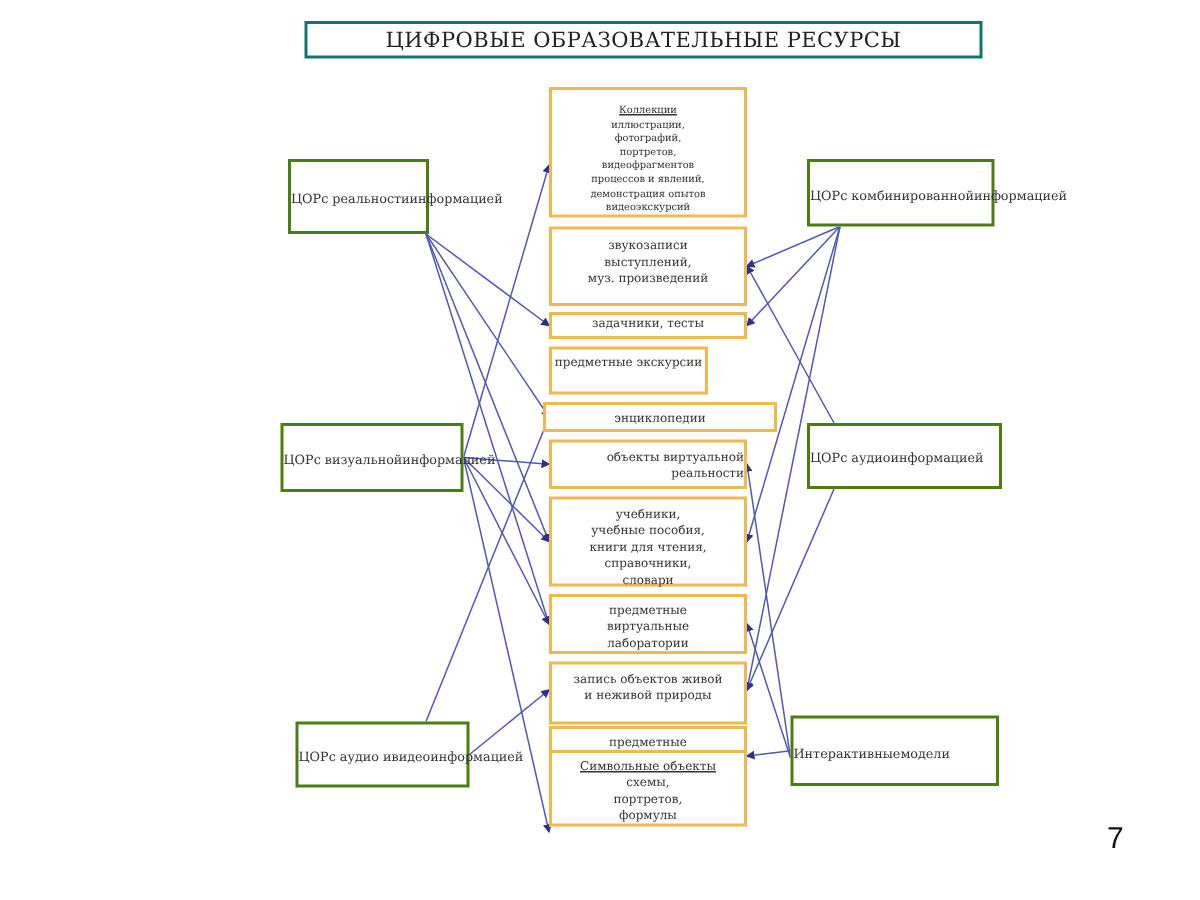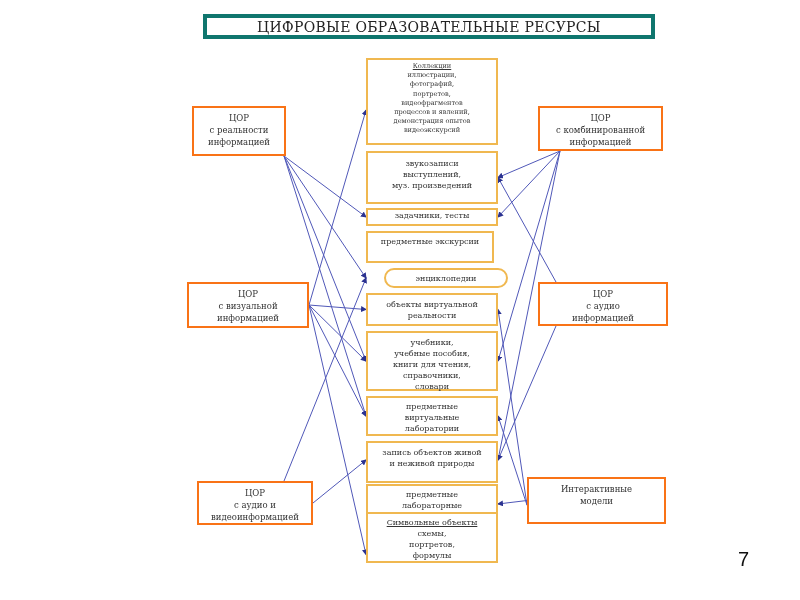--- a/index.html
+++ b/index.html
@@ -1,23 +1,23 @@
 <!DOCTYPE html>
 <html><head>
 <meta charset="utf-8">
 <style>
   html, body { margin:0; padding:0; background:#ffffff; }
   body { width:800px; height:600px; position:relative; overflow:hidden;
          font-family:"DejaVu Serif", "Liberation Serif", serif; color:#333; }
   .title-box { position:absolute; left:203px; top:14px; width:452px; height:25px;
-    border:4px solid #0f766e; box-sizing:border-box; background:#fff;
+    border:2px solid #0f766e; box-sizing:border-box; background:#fff;
     display:flex; align-items:center; justify-content:center;
     font-size:14px; letter-spacing:0.3px; color:#222; }
-  .src { position:absolute; border:2px solid #f97316; box-sizing:border-box; background:#fff;
-    display:flex; flex-direction:column; align-items:center; justify-content:flex-start;
+  .src { position:absolute; border:2px solid #4d7c0f; box-sizing:border-box; background:#fff;
+    display:flex; flex-direction:row; align-items:center; justify-content:flex-start;
     padding-top:4px; font-size:8.5px; line-height:12px; color:#333; text-align:left; z-index:2; }
   .res { position:absolute; border:2px solid #f0b850; box-sizing:border-box; background:#fff;
     display:flex; flex-direction:column; align-items:center; justify-content:flex-start;
     padding-top:3px; font-size:8px; line-height:11px; color:#333; text-align:center; z-index:2; }
   .res.small { font-size:6.6px; line-height:9.2px; padding-top:2px; }
   .res .u { text-decoration:underline; }
   .res span, .src span { display:block; white-space:nowrap; }
   svg.lines { position:absolute; left:0; top:0; z-index:1; }
   .page-num { position:absolute; left:738px; top:548px; font-family:"Liberation Sans", sans-serif;
     font-size:20px; color:#111; }
@@ -80,45 +80,45 @@
 <div class="src" id="src-av" style="left:197px;top:481px;width:116px;height:44px;">
   <span>ЦОР</span>
   <span>с аудио и</span>
   <span>видеоинформацией</span>
 </div>
 <div class="src" id="src-interactive" style="left:527px;top:477px;width:139px;height:47px;">
   <span>Интерактивные</span>
   <span>модели</span>
 </div>
 
-<div class="res small" id="res-collections" style="left:366px;top:58px;width:132px;height:87px;">
+<div class="res small" id="res-collections" style="left:366px;top:58px;width:132px;height:87px;justify-content:flex-end;">
   <span class="u">Коллекции</span>
   <span>иллюстрации,</span>
   <span>фотографий,</span>
   <span>портретов,</span>
   <span>видеофрагментов</span>
   <span>процессов и явлений,</span>
   <span>демонстрация опытов</span>
   <span>видеоэкскурсий</span>
 </div>
 <div class="res" id="res-sound" style="left:366px;top:151px;width:132px;height:53px;padding-top:5px;">
   <span>звукозаписи</span>
   <span>выступлений,</span>
   <span>муз. произведений</span>
 </div>
 <div class="res" id="res-tasks" style="left:366px;top:208px;width:132px;height:18px;padding-top:0;">
   <span>задачники, тесты</span>
 </div>
-<div class="res" id="res-excursions" style="left:366px;top:231px;width:128px;height:32px;">
+<div class="res" id="res-excursions" style="left:366px;top:231px;width:106px;height:32px;">
   <span>предметные экскурсии</span>
 </div>
-<div class="res" id="res-encyclopedias" style="left:384px;top:268px;width:124px;height:20px;padding-top:3px;border-radius:10px;">
+<div class="res" id="res-encyclopedias" style="left:362px;top:268px;width:156px;height:20px;padding-top:3px;">
   <span>энциклопедии</span>
 </div>
-<div class="res" id="res-vr" style="left:366px;top:293px;width:132px;height:33px;padding-top:4px;">
+<div class="res" id="res-vr" style="left:366px;top:293px;width:132px;height:33px;padding-top:4px;align-items:flex-end;">
   <span>объекты виртуальной</span>
   <span>реальности</span>
 </div>
 <div class="res" id="res-textbooks" style="left:366px;top:331px;width:132px;height:60px;padding-top:4px;">
   <span>учебники,</span>
   <span>учебные пособия,</span>
   <span>книги для чтения,</span>
   <span>справочники,</span>
   <span>словари</span>
 </div>
@@ -129,20 +129,20 @@
 </div>
 <div class="res" id="res-nature" style="left:366px;top:441px;width:132px;height:42px;padding-top:4px;">
   <span>запись  объектов живой</span>
   <span>и неживой природы</span>
 </div>
 <div class="res" id="res-practicums" style="left:366px;top:484px;width:132px;height:40px;">
   <span>предметные</span>
   <span>лабораторные</span>
   <span>практикумы</span>
 </div>
-<div class="res" id="res-symbolic" style="left:366px;top:512px;width:132px;height:51px;">
+<div class="res" id="res-symbolic" style="left:366px;top:500px;width:132px;height:51px;">
   <span class="u">Символьные объекты</span>
   <span>схемы,</span>
   <span>портретов,</span>
   <span>формулы</span>
 </div>
 
 <div class="page-num">7</div>
 
 </body></html>

